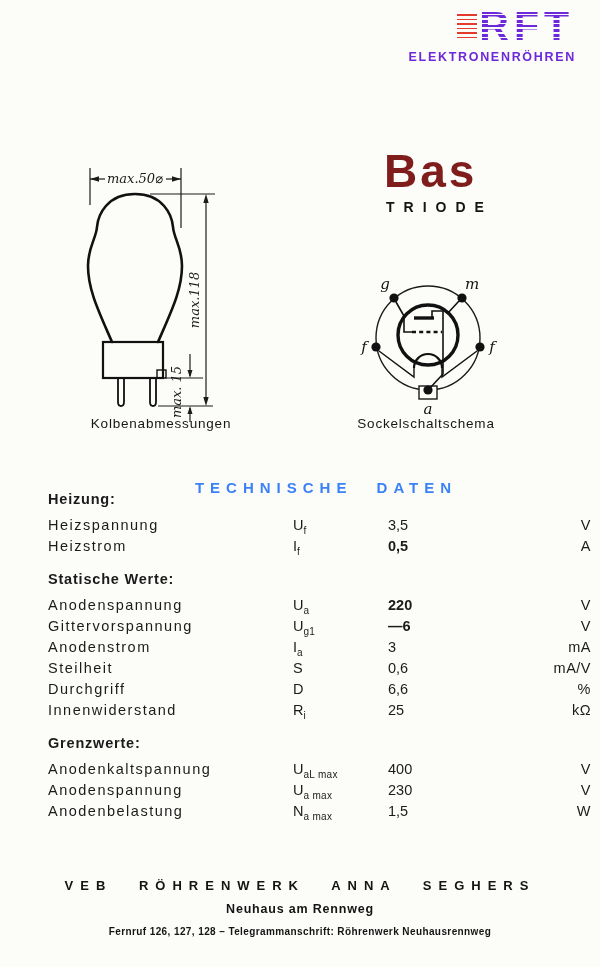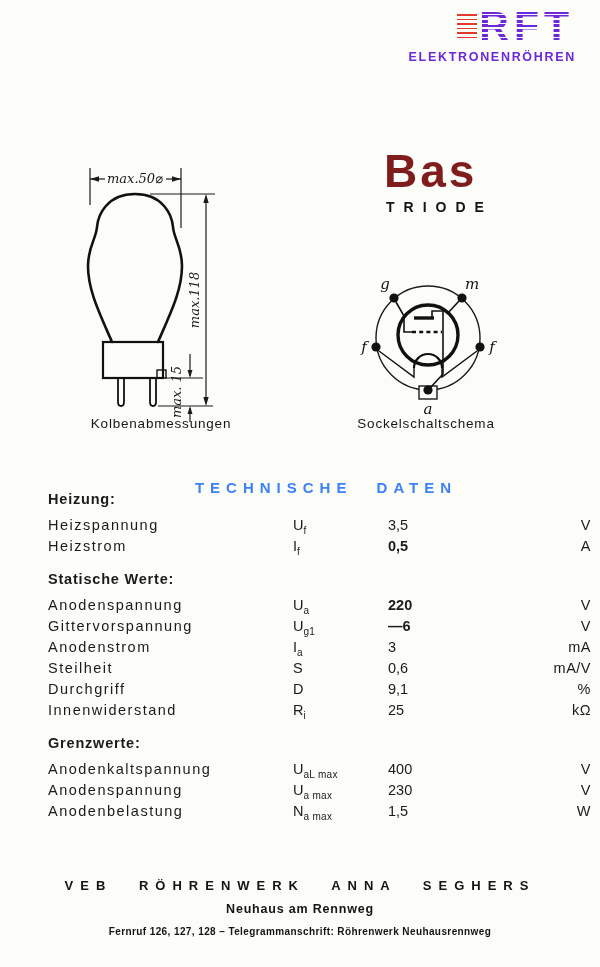--- a/index.html
+++ b/index.html
@@ -213,21 +213,21 @@
     <div class="t-row">
       <span class="c-label">Steilheit</span>
       <span class="c-sym"><span>S</span><sub></sub></span>
       <span class="c-val">0,6</span>
       <span class="c-unit">mA/V</span>
     </div>
 
     <div class="t-row">
       <span class="c-label">Durchgriff</span>
       <span class="c-sym"><span>D</span><sub></sub></span>
-      <span class="c-val">9,1</span>
+      <span class="c-val">6,6</span>
       <span class="c-unit">%</span>
     </div>
 
     <div class="t-row">
       <span class="c-label">Innenwiderstand</span>
       <span class="c-sym"><span>R</span><sub>i</sub></span>
       <span class="c-val">25</span>
       <span class="c-unit">kΩ</span>
     </div>
   </div>

